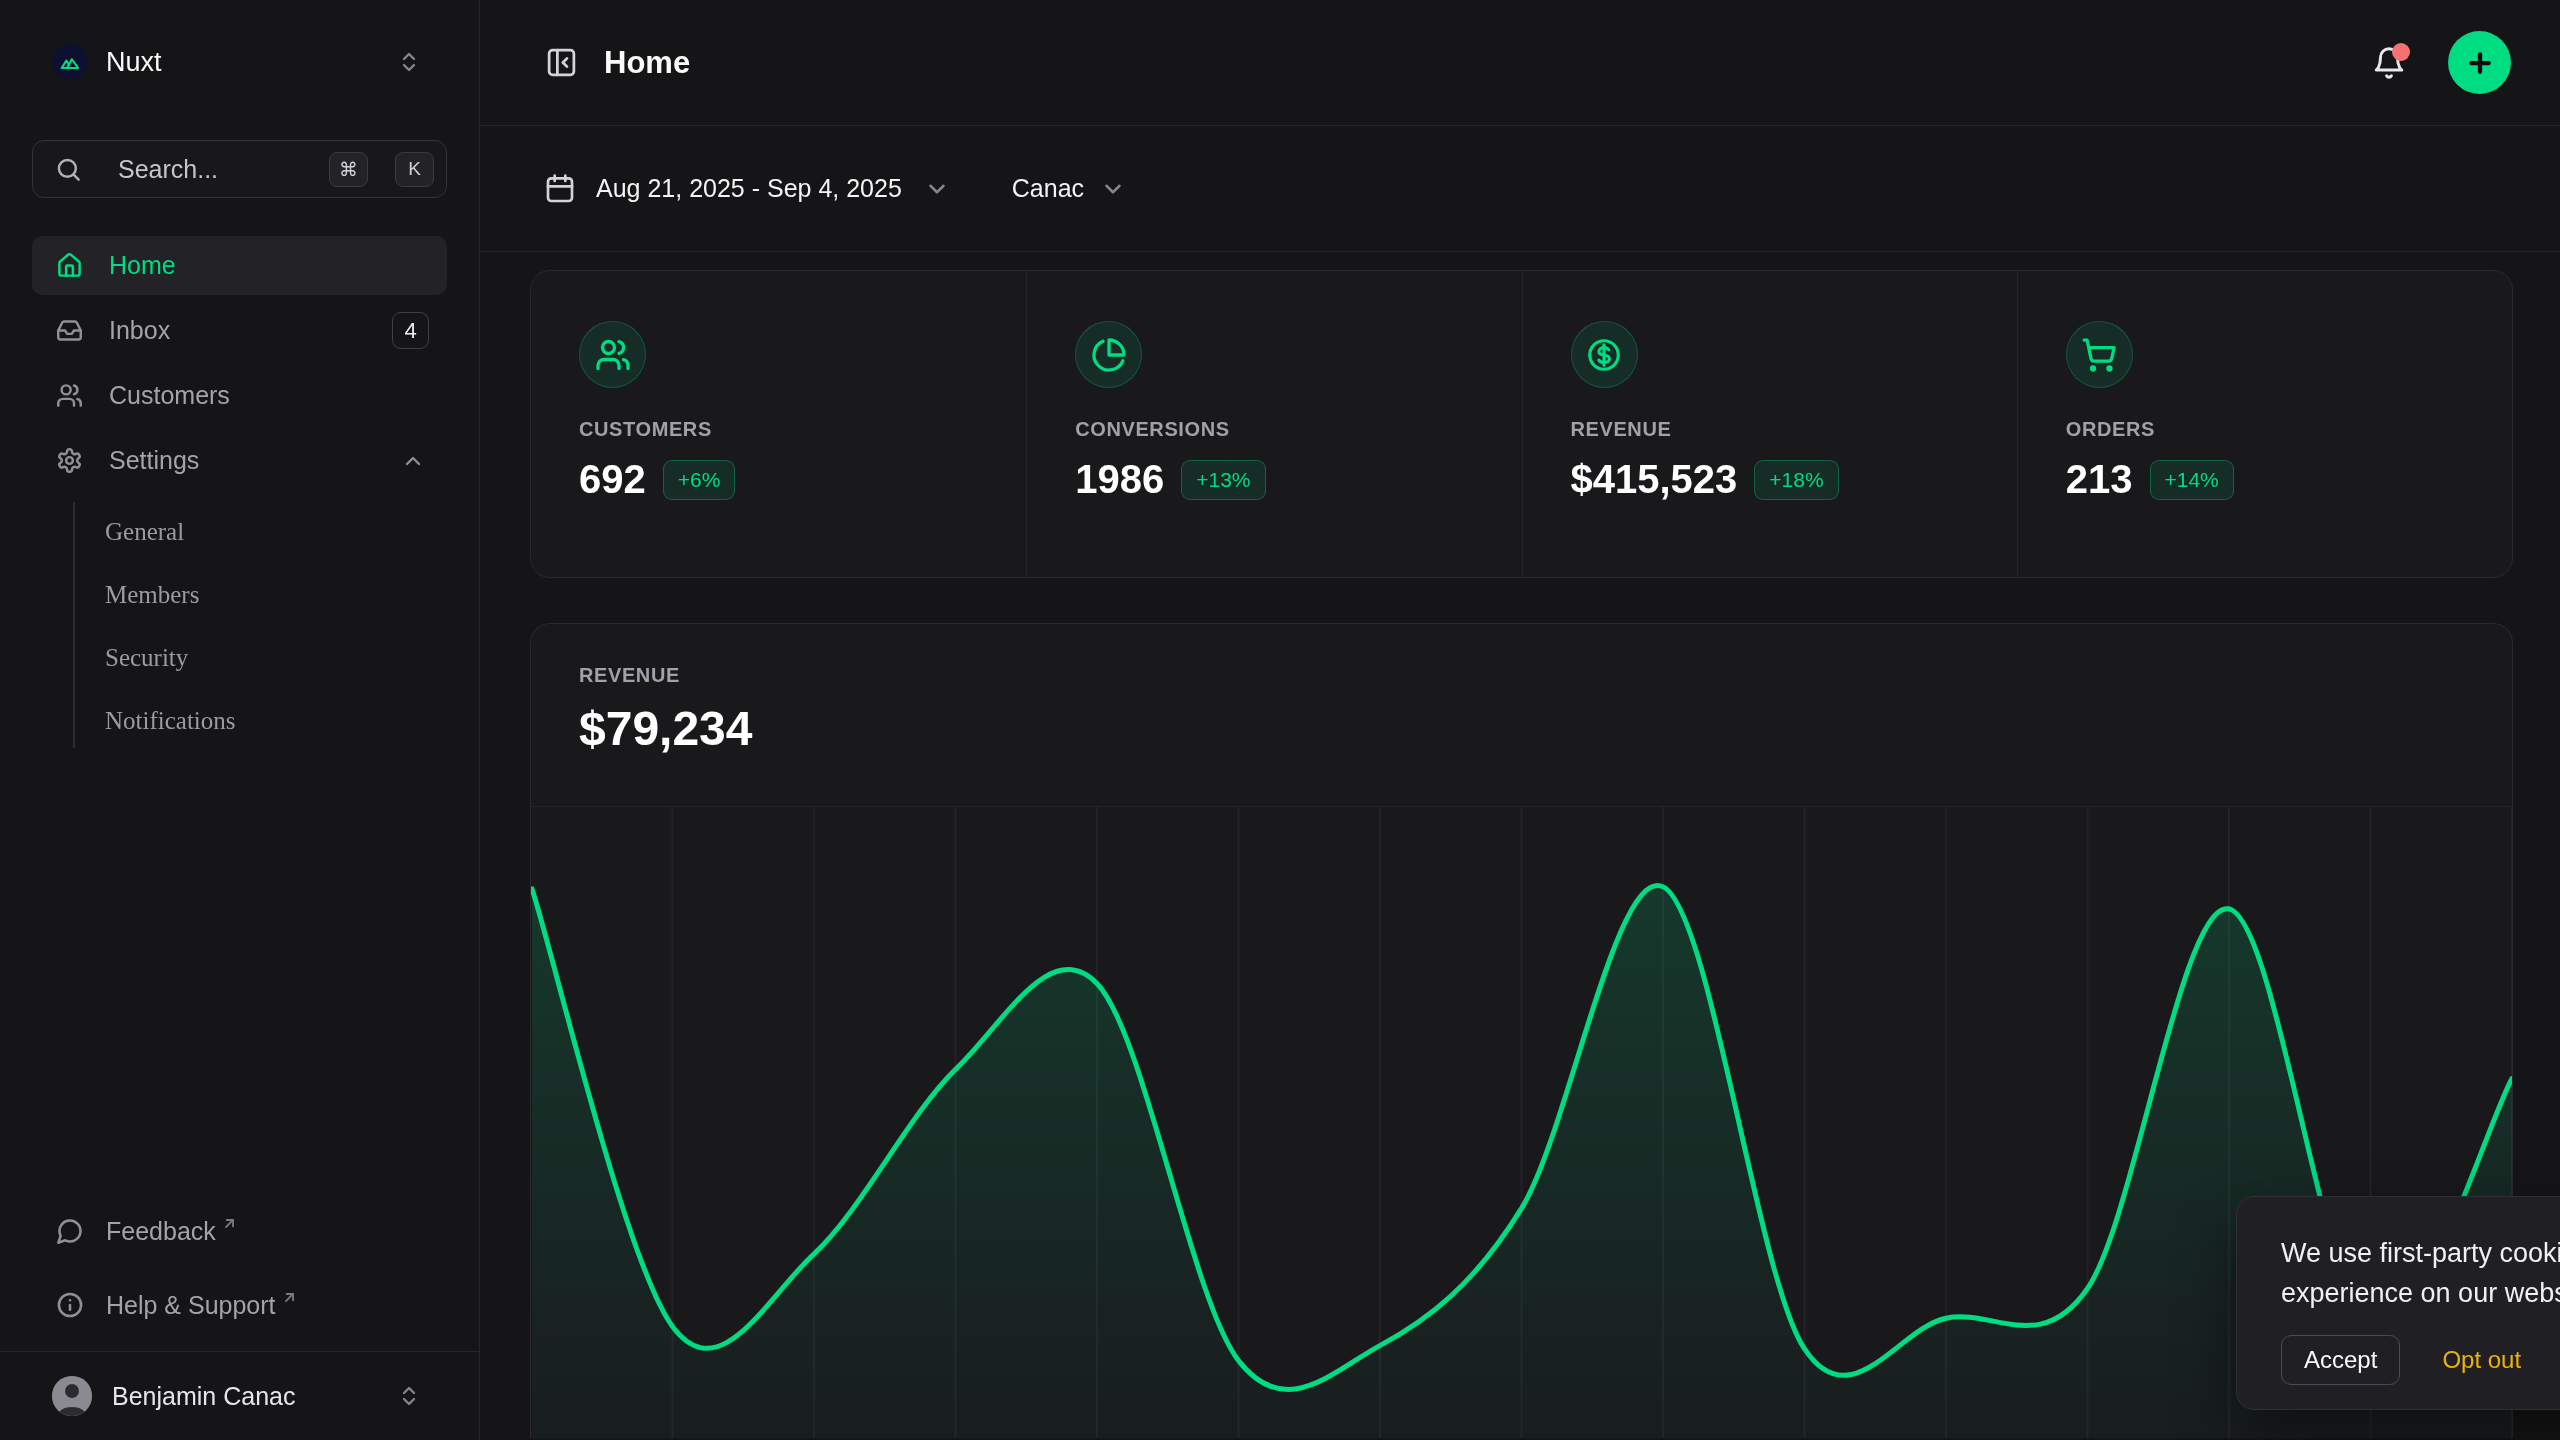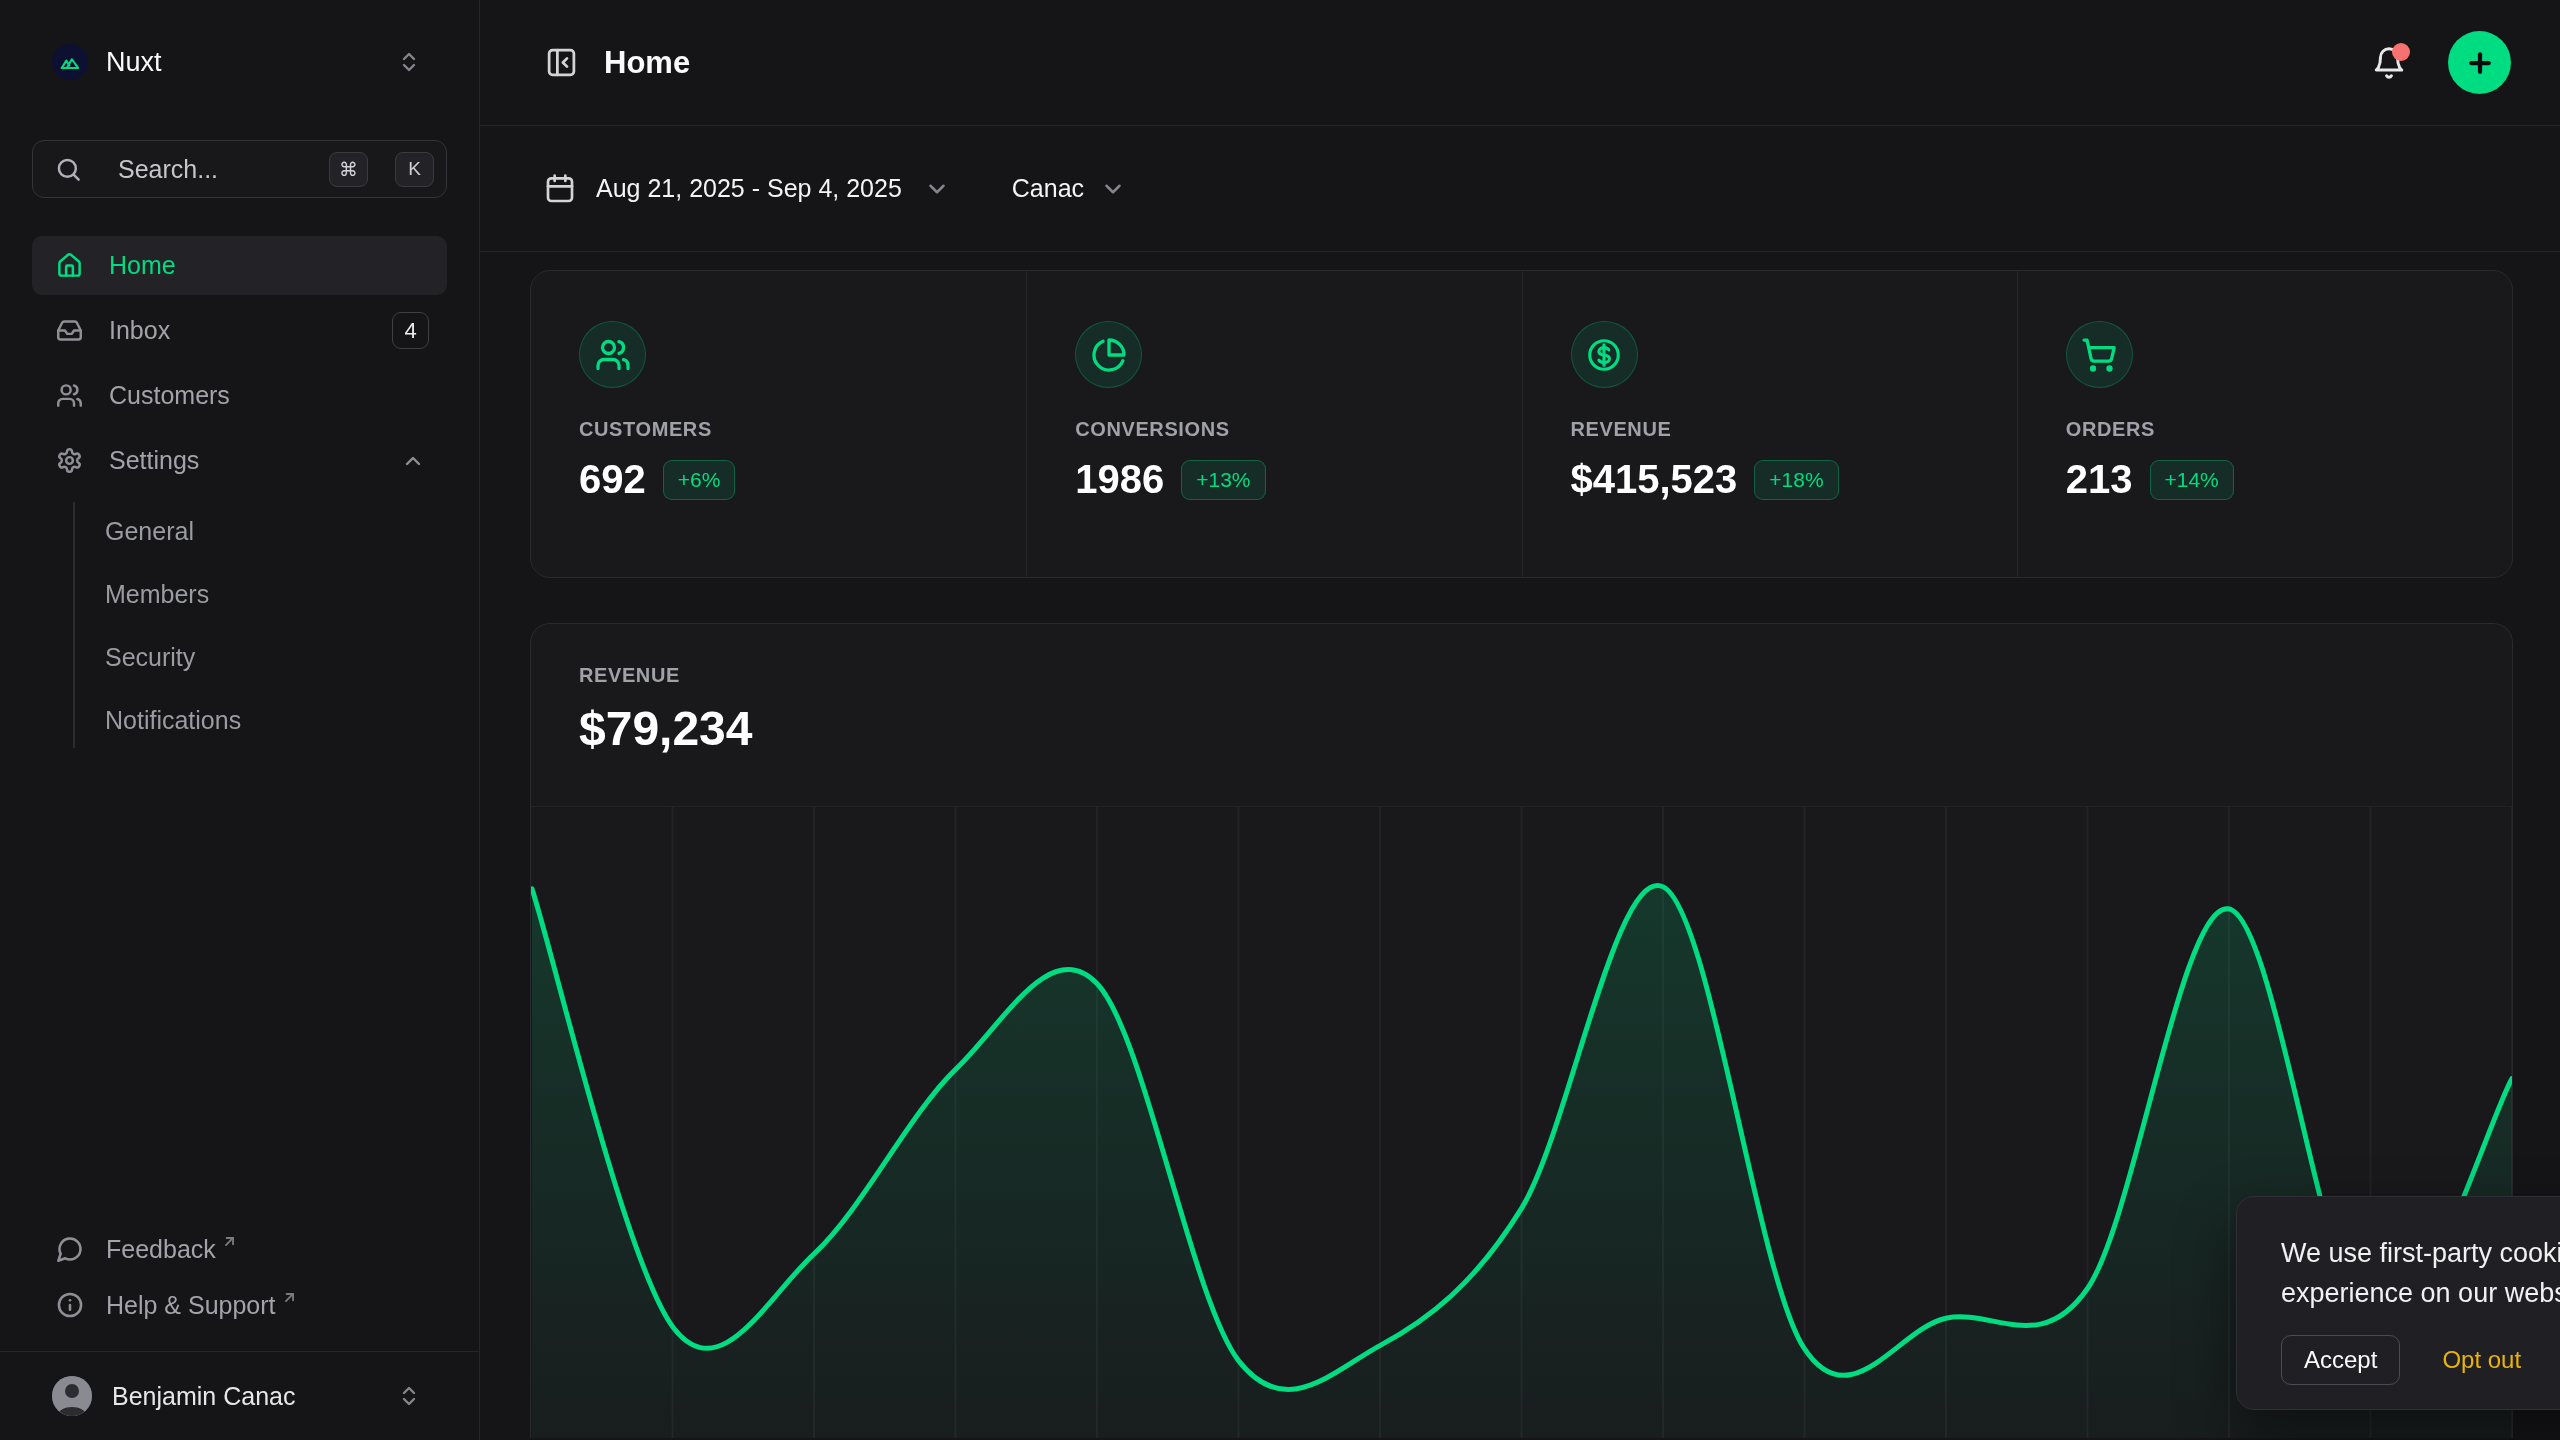--- a/index.html
+++ b/index.html
@@ -50,30 +50,30 @@
   }
   .nav-item .nav-label { margin-left:26px; font-size:25px; font-weight:500; }
   .nav-item.active { background:#232327; color:#00dc82; }
   .nav-item.active .nav-label { color:var(--accent,#00dc82); }
   .nav-icon { width:27px; height:27px; flex-shrink:0; }
   .count-badge {
     min-width:37px; height:37px; border:1.5px solid #3f3f46; border-radius:9px;
     display:flex; align-items:center; justify-content:center;
     font-size:22px; color:#ececef; margin-right:4px;
   }
-  .sub-list { position:relative; padding:4px 0 6px 0; display:flex; flex-direction:column; }
+  .sub-list { position:relative; padding:4px 0 6px 0; display:flex; flex-direction:column;font-family:Liberation Serif, serif; }
   .sub-list::before {
     content:""; position:absolute; left:41px; top:6px; bottom:10px;
     width:2px; background:#2c2c30;
   }
   .sub-item {
     height:63px; display:flex; align-items:center; padding-left:73px;
     font-size:25px; font-weight:500; color:#9b9ba3; cursor:pointer; border-radius:10px;
   }
-  .side-links { display:flex; flex-direction:column; gap:0; padding-bottom:10px; }
+  .side-links { display:flex; flex-direction:column; gap:18px; padding-bottom:10px; }
   .side-link {
     height:56px; display:flex; align-items:center; padding:0 14px 0 24px;
     color:#a3a3ab; cursor:pointer; border-radius:10px;
   }
   .side-link .nav-label { margin-left:22px; font-size:25px; font-weight:500; }
   .ext-arrow { width:17px; height:17px; margin-left:5px; margin-top:-16px; }
   .user-area {
     border-top:1.5px solid #26262a; margin:8px -32px 0 -32px;
     padding:16px 58px 16px 52px;
   }

